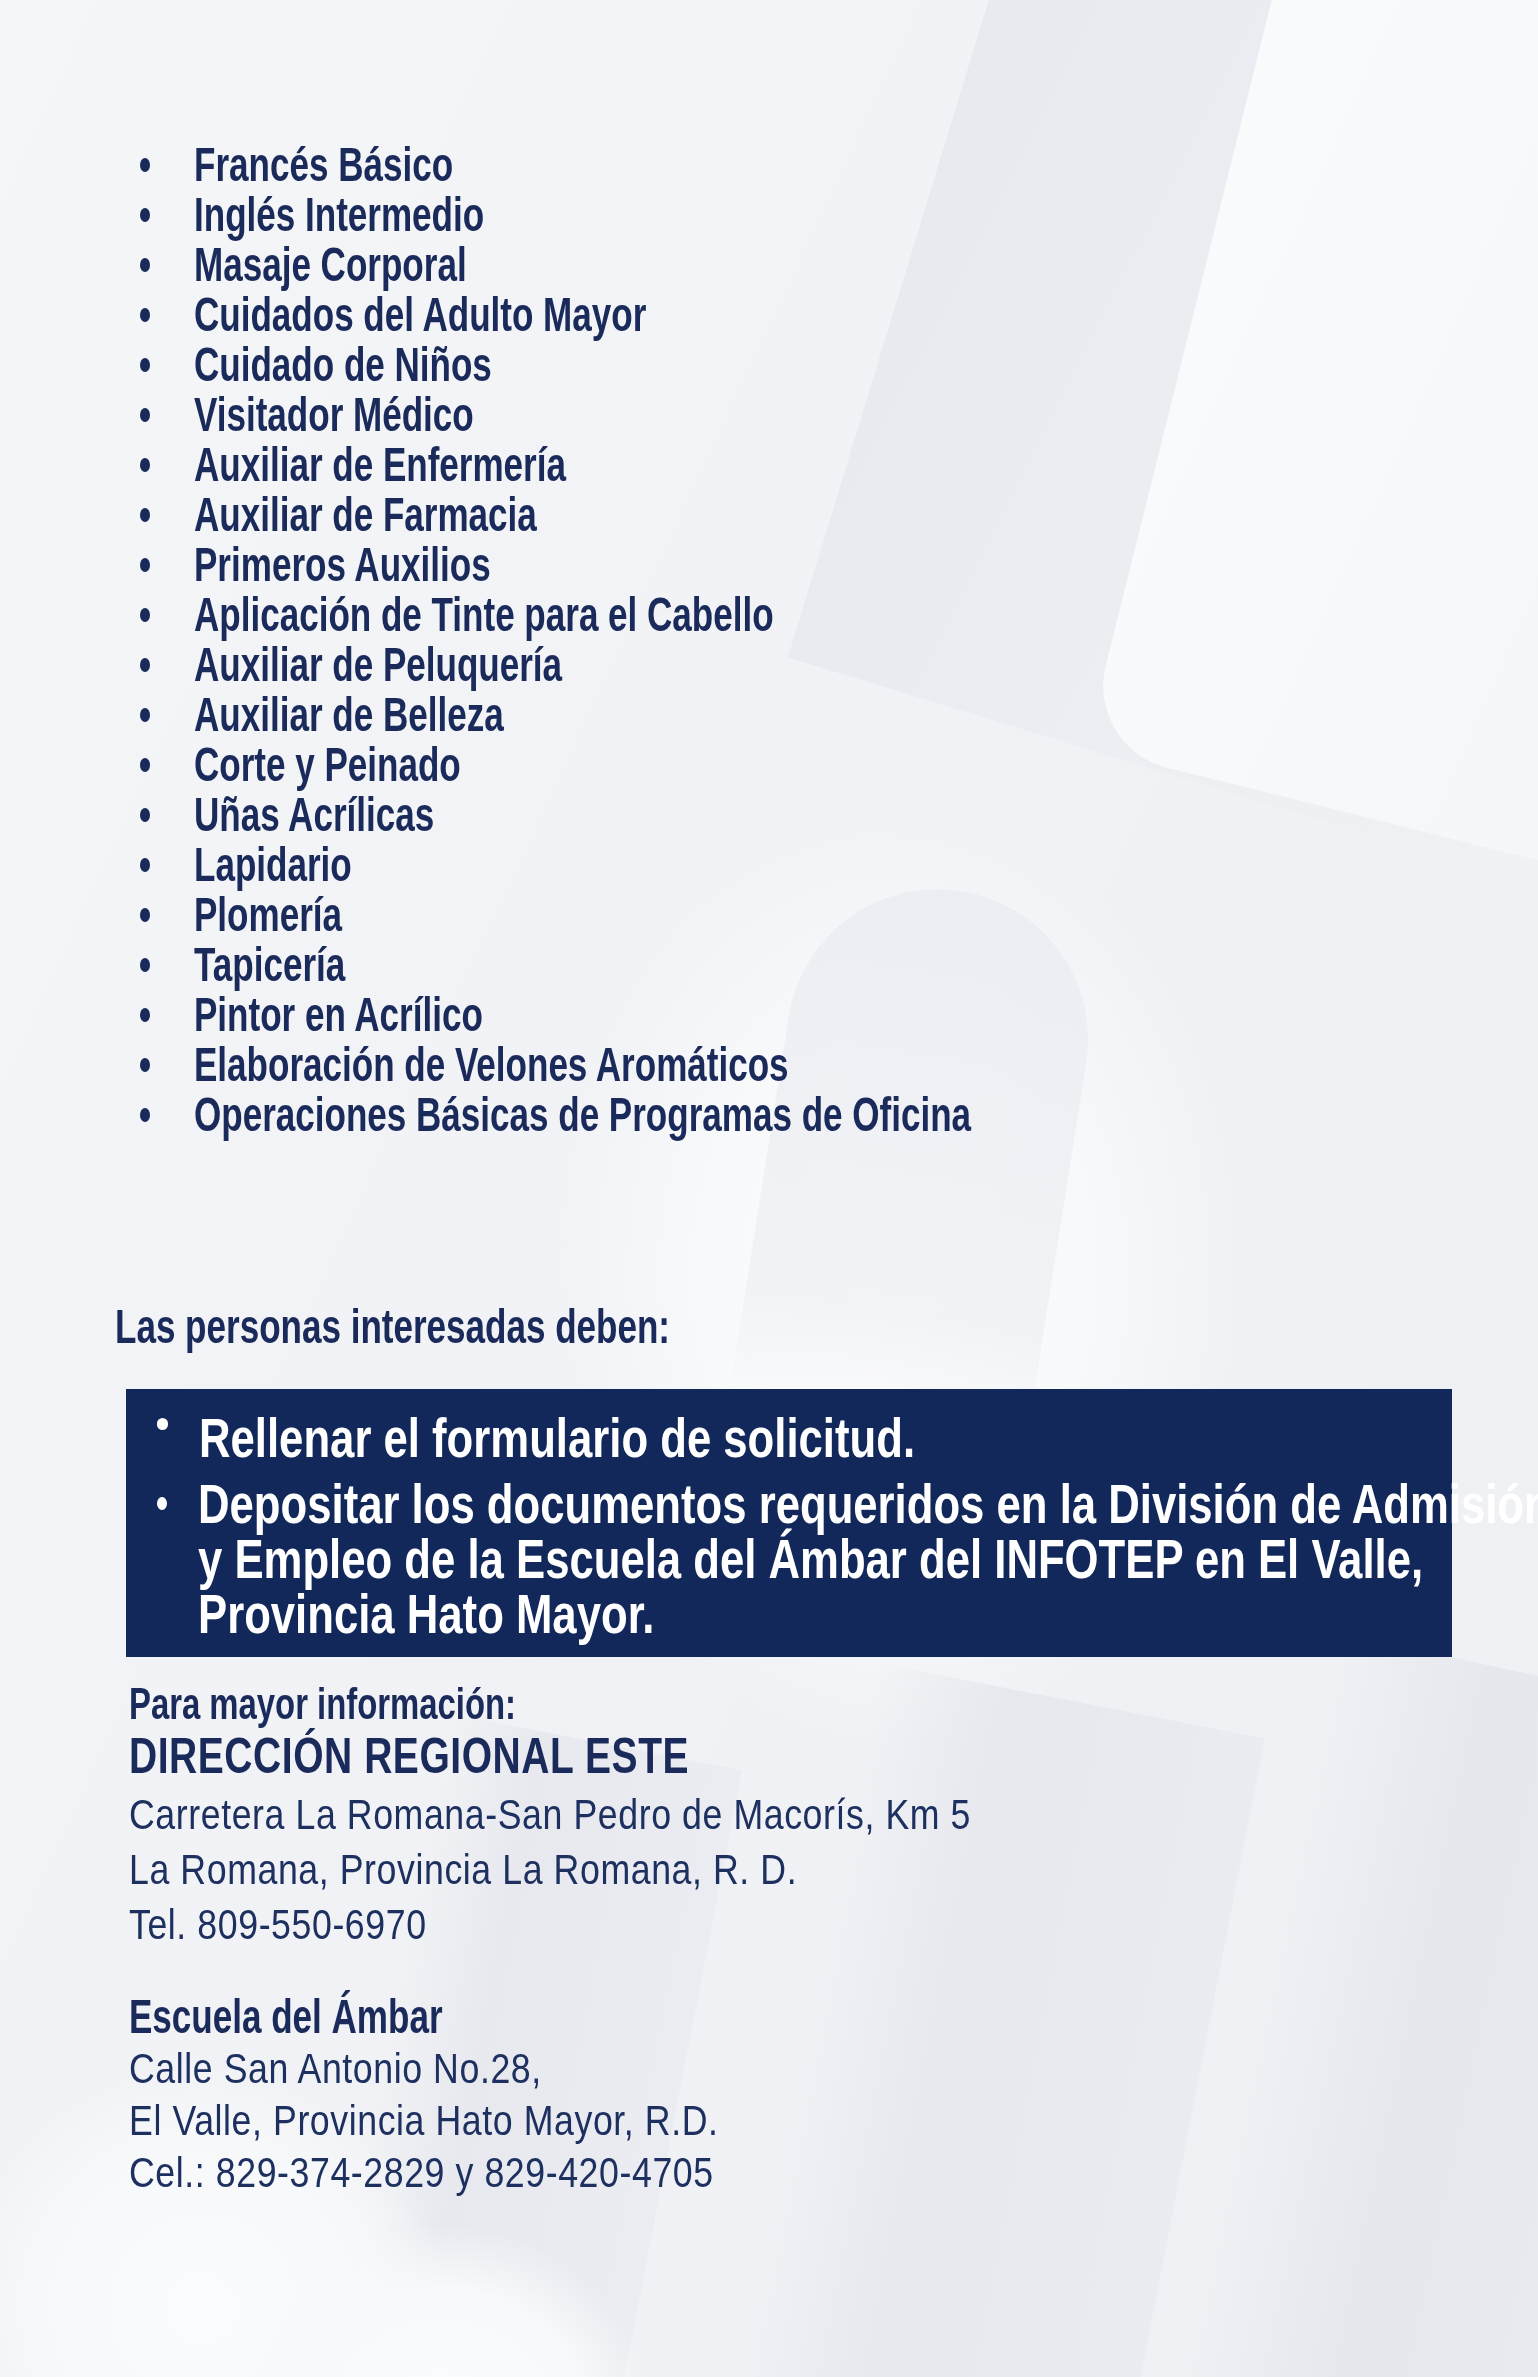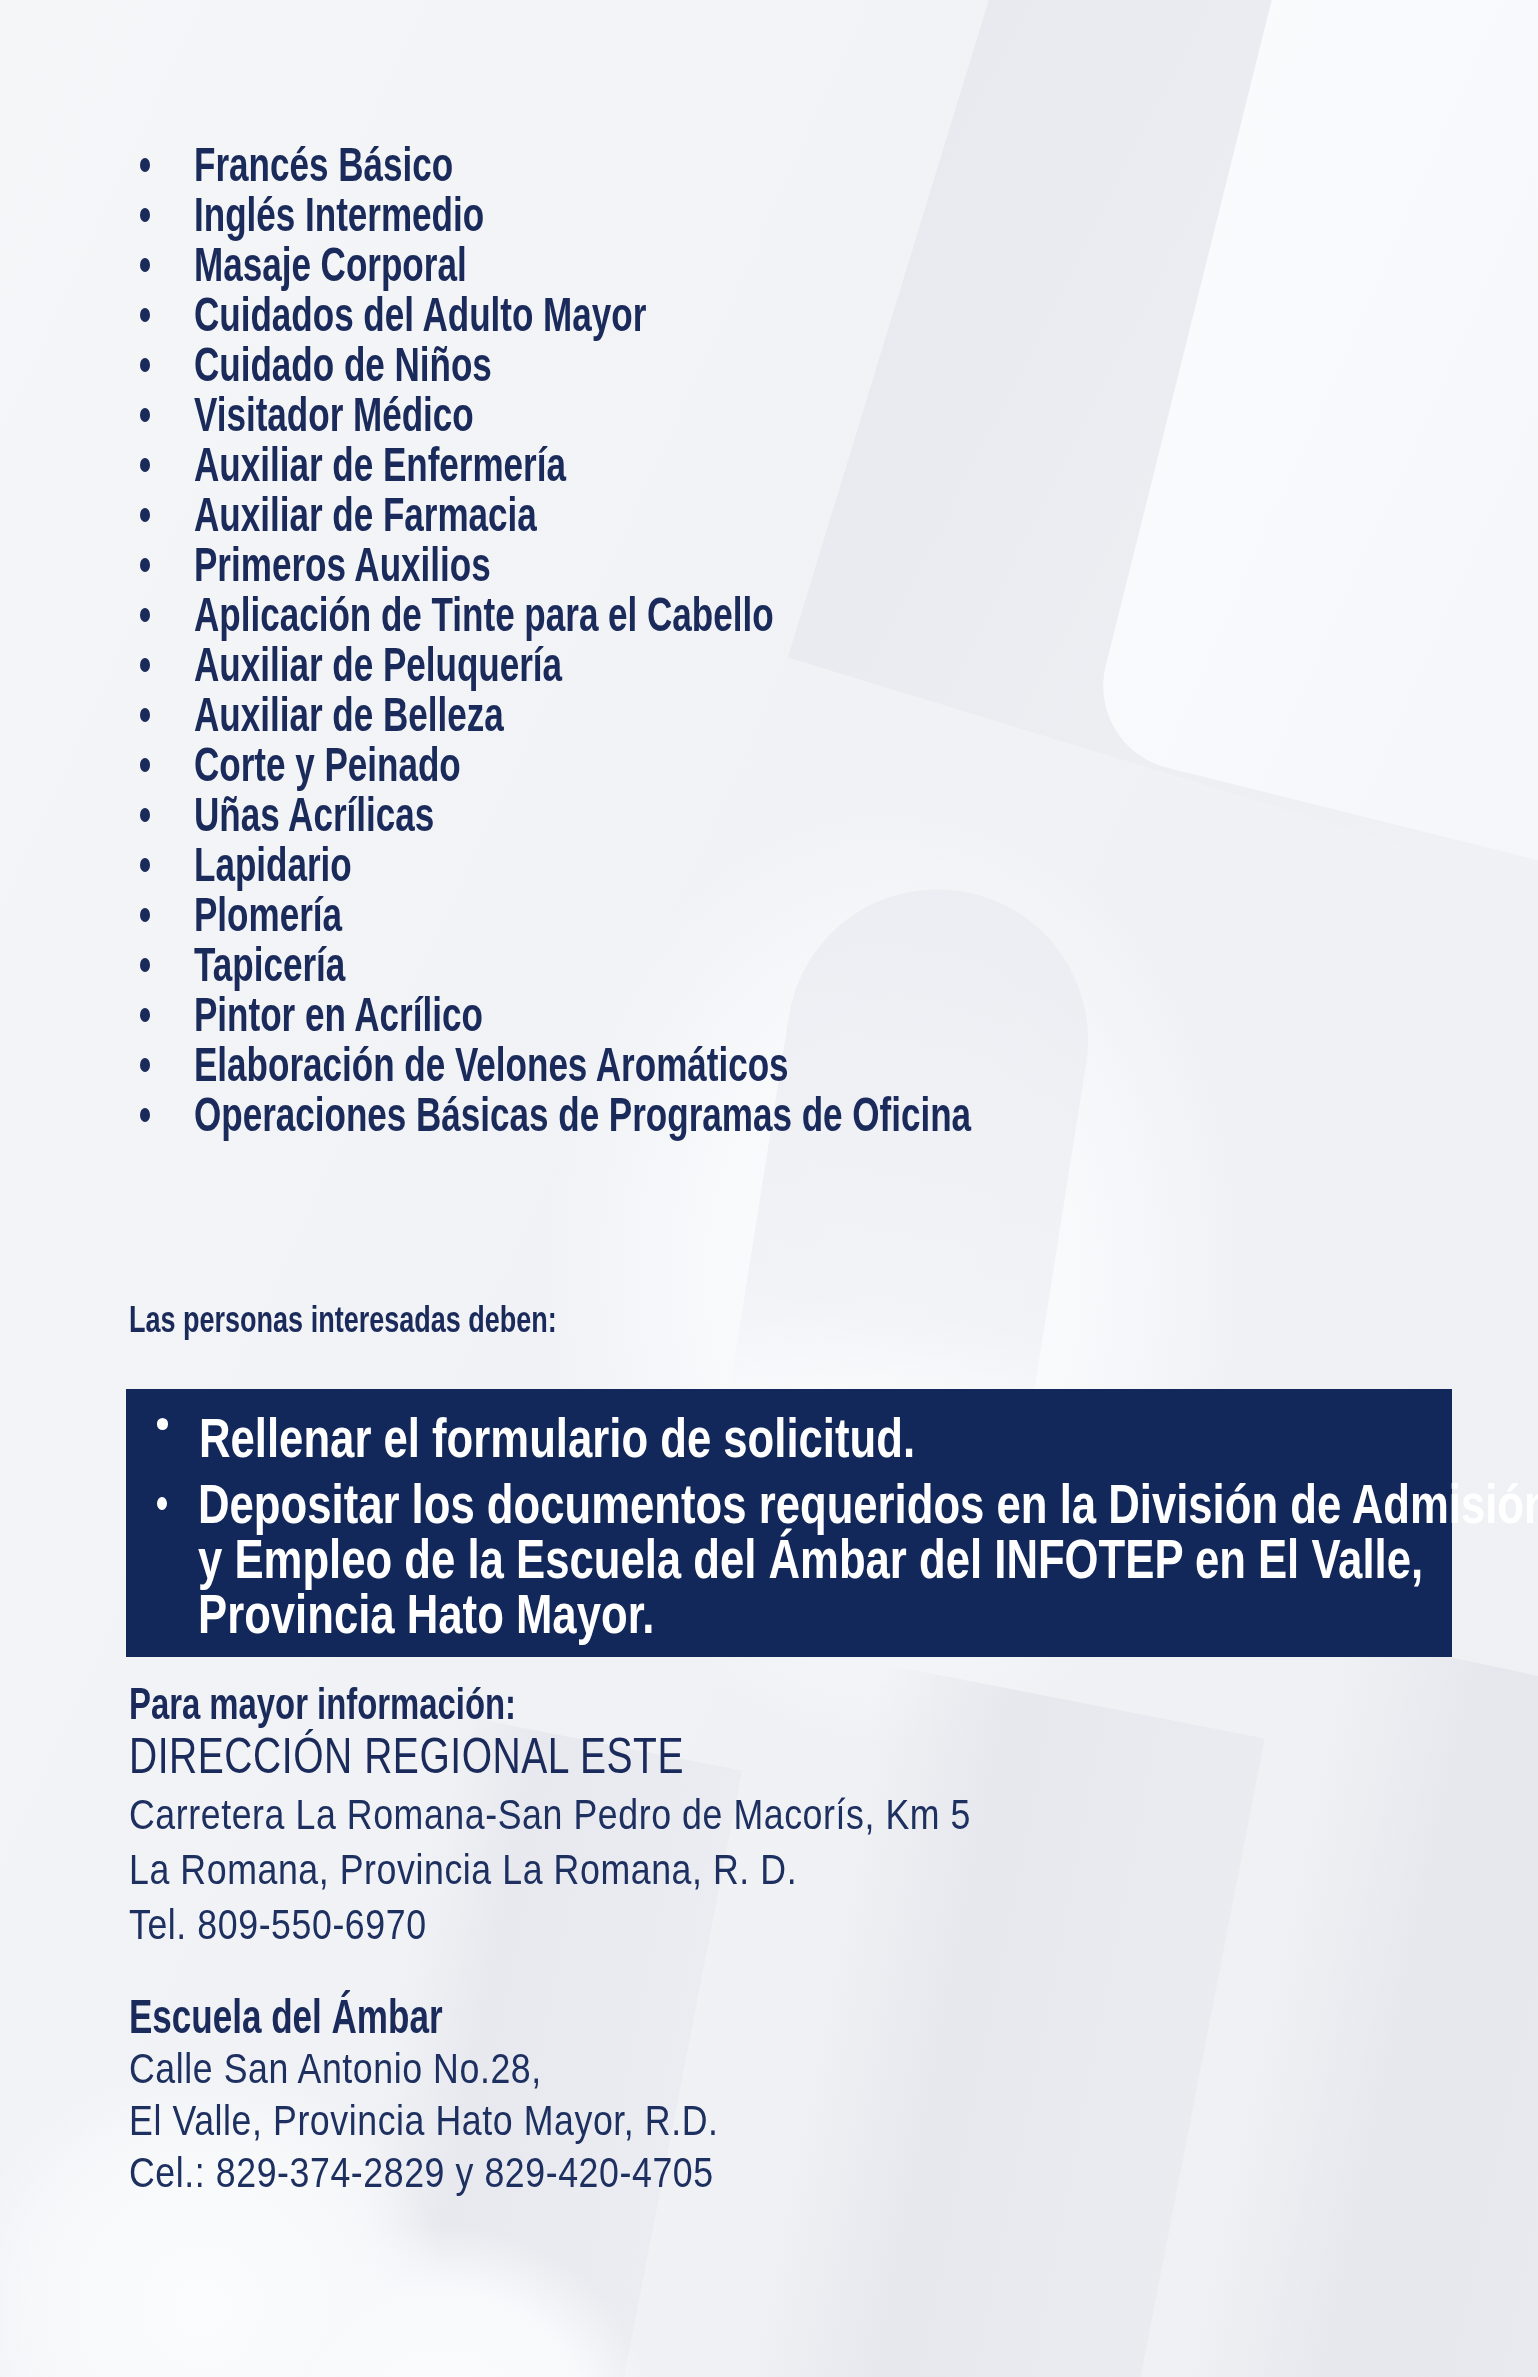--- a/index.html
+++ b/index.html
@@ -55,34 +55,34 @@
   }
   
   .cond{display:inline-block;transform:scaleX(0.73);transform-origin:left center;white-space:nowrap;}
   .navy{color:#1a2a5a;}
   
   .courses{position:absolute;left:129px;top:140px;}
   .course{height:50px;display:flex;align-items:center;}
   .course .dot{flex:0 0 auto;width:10.5px;height:14.7px;border-radius:50%;background:#1a2a5a;margin-left:10.5px;}
   .course .label{margin-left:44px;font-size:48px;font-weight:bold;line-height:50px;}
   
-  .interested{position:absolute;left:129px;top:1299px;font-size:37px;font-weight:bold;}
+  .interested{position:absolute;left:115px;top:1299px;font-size:48px;font-weight:bold;}
   
   .req-box{position:absolute;left:126px;top:1389px;width:1326px;height:268px;background:#12275a;}
   .req-row{position:absolute;left:31px;display:flex;align-items:flex-start;}
   .req-row-1{top:21px;}
   .req-row-2{top:87px;}
   .req-dot-raised{flex:0 0 auto;width:11.2px;height:11.2px;border-radius:50%;background:#ffffff;margin-top:8.4px;}
   .req-dot{flex:0 0 auto;width:9.8px;height:13.3px;border-radius:50%;background:#ffffff;margin-top:21px;}
   .req-text{margin-left:31px;color:#ffffff;font-weight:bold;font-size:56px;line-height:55px;}
   .req-text .cond{transform:scaleX(0.78);}
   
   .t-block{position:absolute;left:129px;}
   .para-label{top:1678px;font-size:45px;font-weight:bold;}
-  .dir-title{top:1727px;font-size:50px;font-weight:normal;letter-spacing:0.7px;}
+  .dir-title{top:1727px;font-size:50px;font-weight:bold;letter-spacing:0.7px;}
   .dir-title .cond{transform:scaleX(0.78);}
   .addr{font-size:43px;font-weight:400;color:#1d3060;line-height:55px;letter-spacing:0.7px;}
   .addr .cond{transform:scaleX(0.83);}
   .addr-regional{top:1787px;}
   .school-title{top:1989px;font-size:48px;font-weight:bold;}
   .addr-school{top:2042px;line-height:52px;}
   .addr div{line-height:inherit;}
 </style>
 </head>
 <body>

